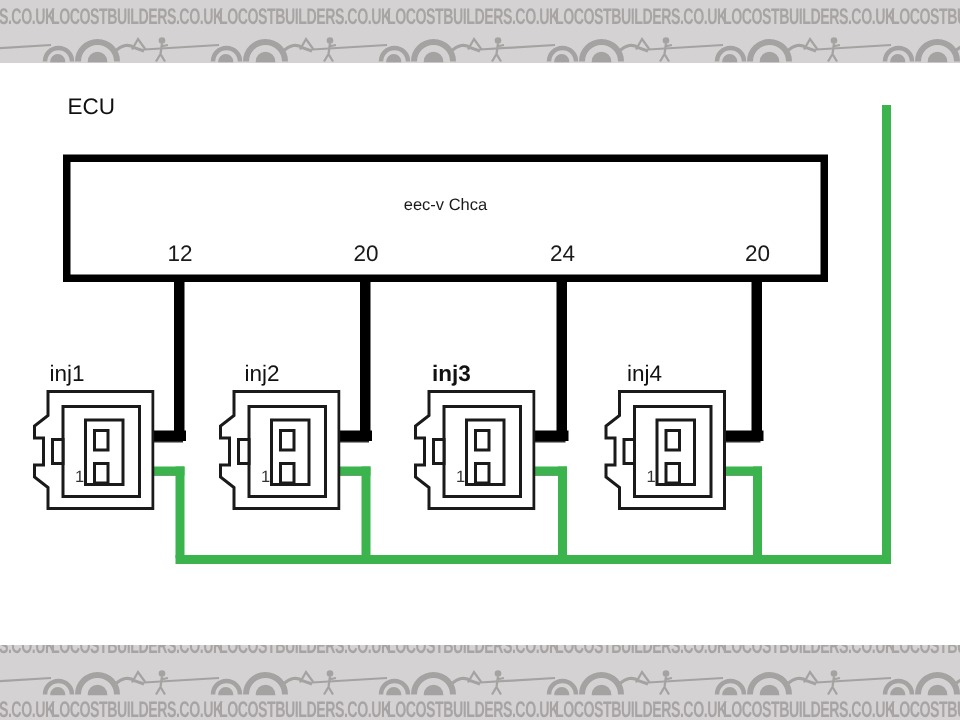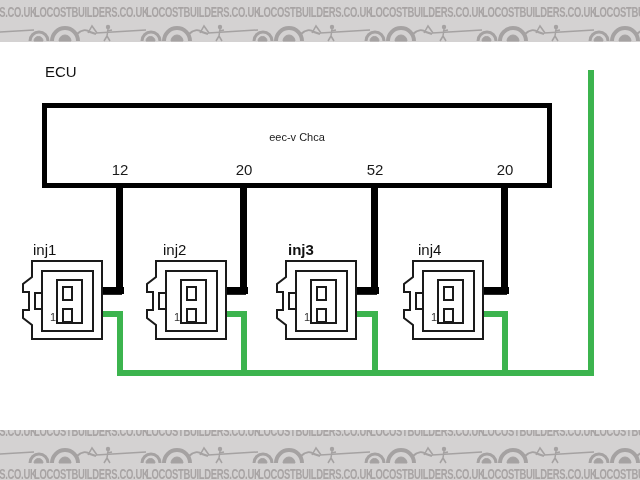--- a/index.html
+++ b/index.html
@@ -163,21 +163,21 @@
         </div>
     </div>
   </div>
 
   <div class="lbl" style="left:45px;top:63px;">ECU</div>
 
   <div class="ecu-box"></div>
   <div class="ecu-title">eec-v Chca</div>
   <div class="pin-num" style="left:105px;">12</div>
   <div class="pin-num" style="left:229px;">20</div>
-  <div class="pin-num" style="left:360px;">52</div>
+  <div class="pin-num" style="left:360px;">24</div>
   <div class="pin-num" style="left:490px;">20</div>
 
   <div class="pin-line" style="left:69px;top:293px;width:53px;"></div>
   <div class="pin-line" style="left:69px;top:315px;width:53px;"></div>
   <div class="pin-line" style="left:193px;top:293px;width:53px;"></div>
   <div class="pin-line" style="left:193px;top:315px;width:53px;"></div>
   <div class="pin-line" style="left:323px;top:293px;width:54px;"></div>
   <div class="pin-line" style="left:323px;top:315px;width:54px;"></div>
   <div class="pin-line" style="left:450px;top:293px;width:57px;"></div>
   <div class="pin-line" style="left:450px;top:315px;width:57px;"></div>

